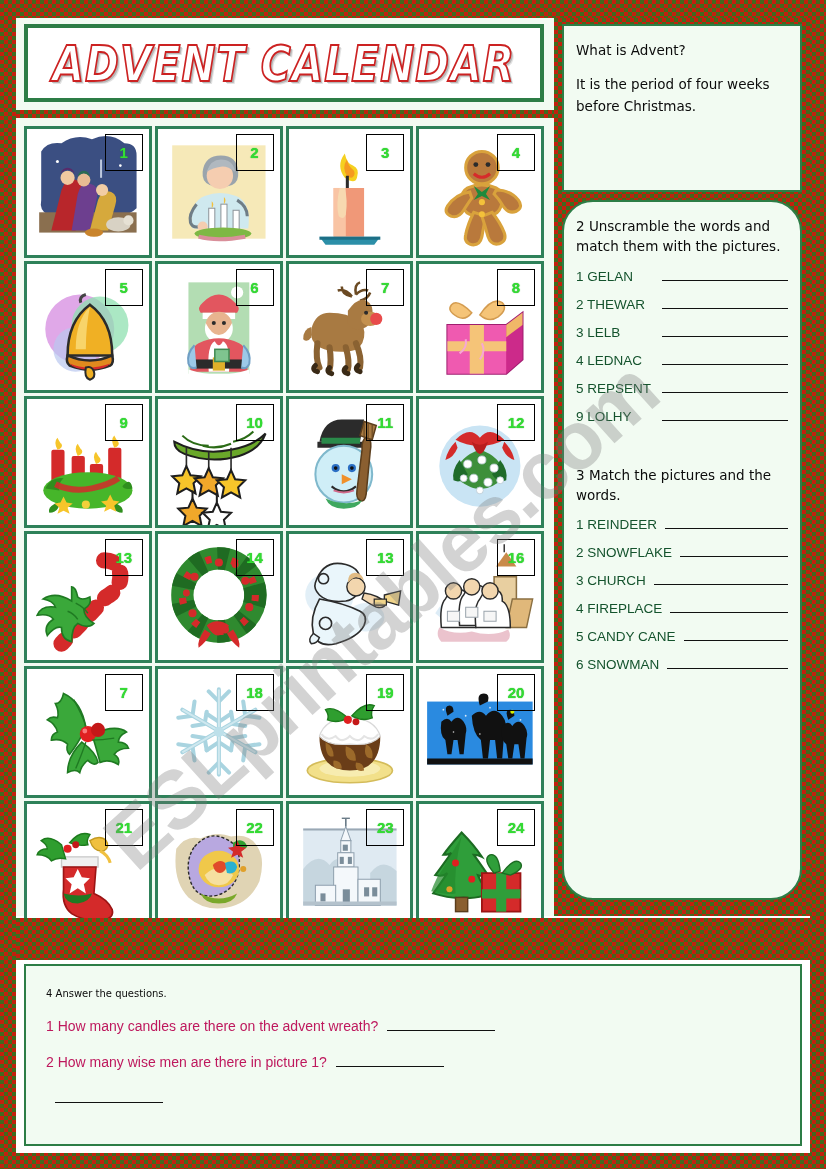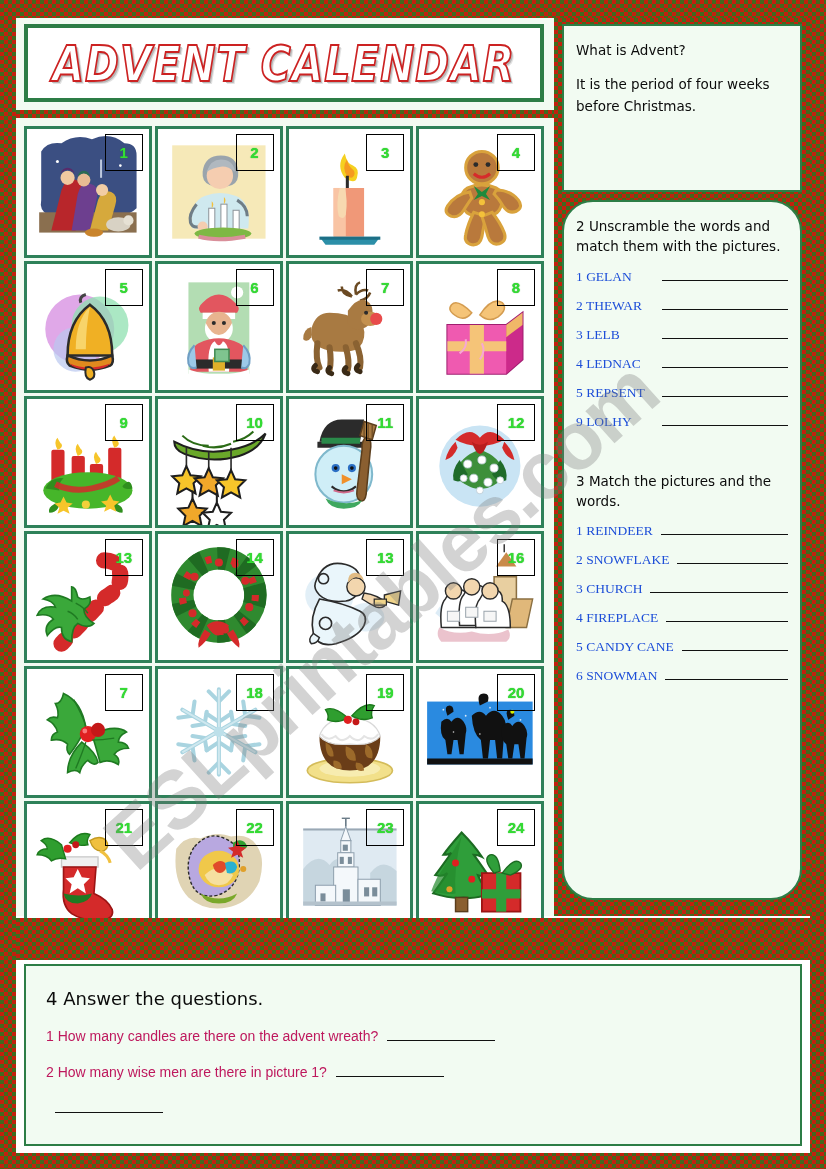--- a/index.html
+++ b/index.html
@@ -194,23 +194,23 @@
     font-family: "DejaVu Sans", sans-serif;
     font-size: 13.5px;
     color: #0b0b0b;
     line-height: 1.5;
     margin: 0 0 10px 0;
   }
   .ex-list { margin: 0; padding: 0; list-style: none; }
   .ex-item {
     display: flex;
     align-items: baseline;
-    font-family: Liberation Serif, serif;
+    font-family: Liberation Sans, sans-serif;
     font-size: 13.5px;
-    color: #1d4ed8;
+    color: #14532d;
     margin-bottom: 11px;
     white-space: nowrap;
   }
   .ex-item .lbl { flex: 0 0 auto; }
   .ex-item .blank {
     flex: 1 1 auto;
     border-bottom: 1.3px solid #111;
     margin-left: 8px;
     min-width: 55px;
     height: 13px;
@@ -233,21 +233,21 @@
     width: 778px;
     height: 182px;
     box-sizing: border-box;
     border: 2px solid #2d7d46;
     background: #f2fbf2;
     padding: 22px 20px;
     z-index: 5;
   }
   .q-head {
     font-family: "DejaVu Sans", sans-serif;
-    font-size: 18px;
+    font-size: 10px;
     color: #0b0b0b;
     margin: 0 0 18px 0;
   }
   .q-item {
     display: flex;
     align-items: baseline;
     font-family: Liberation Sans, sans-serif;
     font-size: 14px;
     color: #be185d;
     margin-bottom: 19px;

